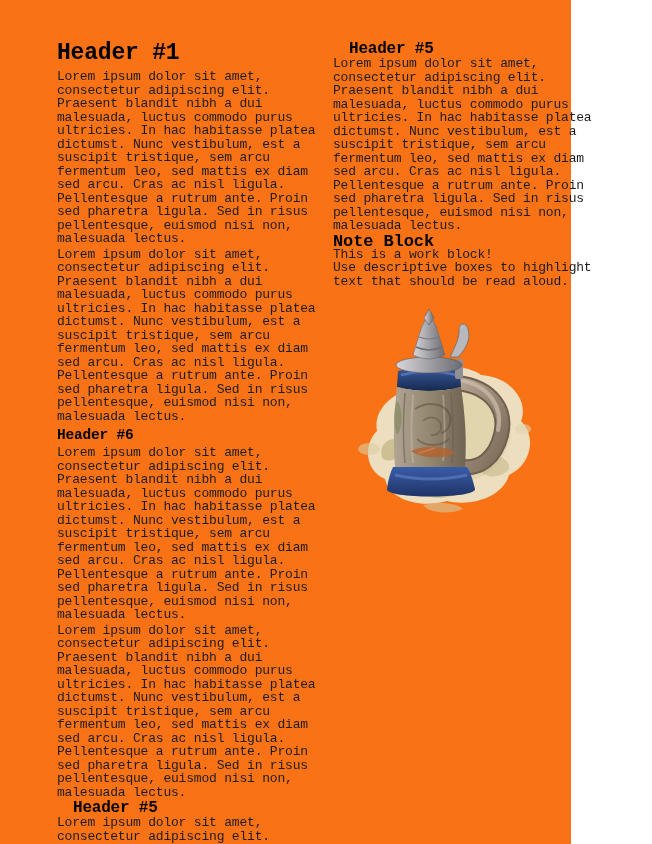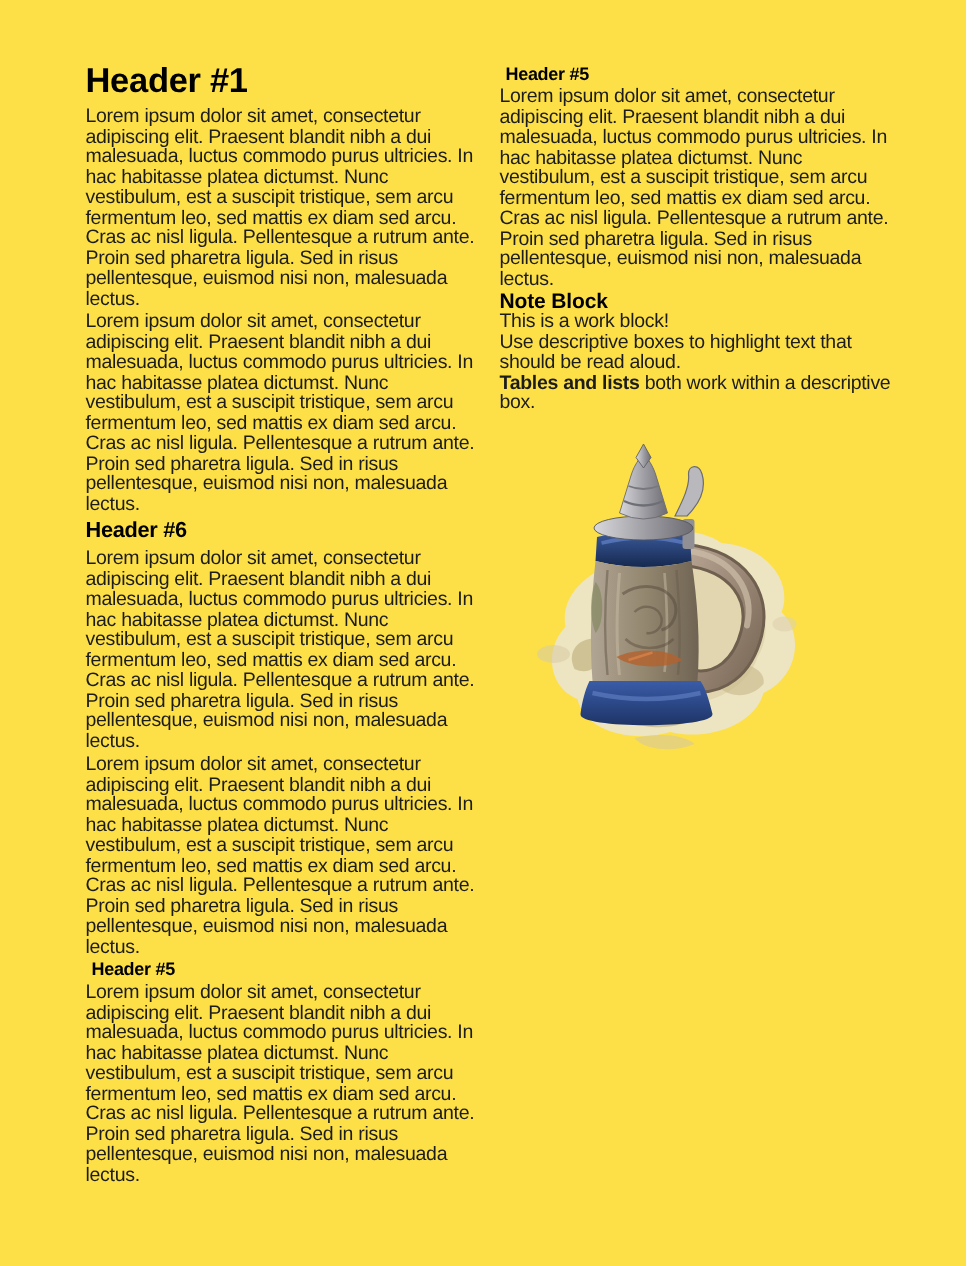--- a/index.html
+++ b/index.html
@@ -1,36 +1,36 @@
 <!DOCTYPE html>
 <html><head>
 <meta charset="utf-8">
 <style>
   html,body { margin:0; padding:0; }
   body {
     width:652px; height:844px; background:#ffffff; overflow:hidden;
     font-family:"Liberation Sans", sans-serif;
     color:#1c1c1c;
   }
-  .page { position:relative; width:644px; height:844px; background:#fde047; }
+  .page { position:relative; width:571px; height:844px; background:#f97316;font-family:Liberation Mono, monospace; }
   .col { position:absolute; top:40px; width:264px; }
   .col-left  { left:57px; }
   .col-right { left:333px; }
 
   p.body-text {
     font-size:13px; line-height:13.5px; letter-spacing:-0.2px;
     margin:0 0 2px 0; color:#1c1c1c;
   }
   h1,h2,h3,h4,h5 { color:#000; font-weight:bold; letter-spacing:-0.2px; }
   h1 { font-size:23px;   line-height:26px; margin:0 0 4px 0; }
   h2 { font-size:19px;   line-height:22px; margin:3px 0 3px 0; }
   h3 { font-size:14.5px; line-height:17px; margin:4px 0 2px 0; }
   h4 { font-size:13px;   line-height:15px; margin:4px 0 2px 0; }
-  h5 { font-size:12px; line-height:13px; margin:3px 0 1px 4px; }
-  .note-title { font-size:14px; line-height:13px; margin:1px 0 0 0; font-weight:bold; color:#000; letter-spacing:-0.1px; }
+  h5 { font-size:16px; line-height:13px; margin:3px 0 1px 16px; }
+  .note-title { font-size:17px; line-height:13px; margin:1px 0 0 0; font-weight:bold; color:#000; letter-spacing:-0.1px; }
   .note-text  { font-size:13px; line-height:13.5px; letter-spacing:-0.2px; margin:0; }
   .lead-bold  { font-weight:bold; }
   figure.stein-figure { margin:21px 0 0 20px; padding:0; width:190px; height:215px; }
 </style>
 </head>
 <body>
 
 <div class="page">
 
   <div class="col col-left">
@@ -50,21 +50,20 @@
 
   <div class="col col-right">
     <h5>Header #5</h5>
     <p class="body-text">Lorem ipsum dolor sit amet, consectetur adipiscing elit. Praesent blandit nibh a dui malesuada, luctus commodo purus ultricies. In hac habitasse platea dictumst. Nunc vestibulum, est a suscipit tristique, sem arcu fermentum leo, sed mattis ex diam sed arcu. Cras ac nisl ligula. Pellentesque a rutrum ante. Proin sed pharetra ligula. Sed in risus pellentesque, euismod nisi non, malesuada lectus.</p>
 
     <div class="note-title">Note Block</div>
     <p class="note-text">This is a work block!</p>
 
     <p class="note-text">Use descriptive boxes to highlight text that should be read aloud.</p>
 
-    <p class="note-text"><span class="lead-bold">Tables and lists</span><span> both work within a descriptive box.</span></p>
 
     <figure class="stein-figure">
       <svg width="190" height="215" viewBox="0 0 190 215" xmlns="http://www.w3.org/2000/svg">
         <defs>
           <linearGradient id="gradBody" x1="0" y1="0" x2="1" y2="0">
             <stop offset="0" stop-color="#b0a494"></stop>
             <stop offset="0.5" stop-color="#94876f"></stop>
             <stop offset="1" stop-color="#6f6353"></stop>
           </linearGradient>
           <linearGradient id="gradBand" x1="0" y1="0" x2="0" y2="1">

